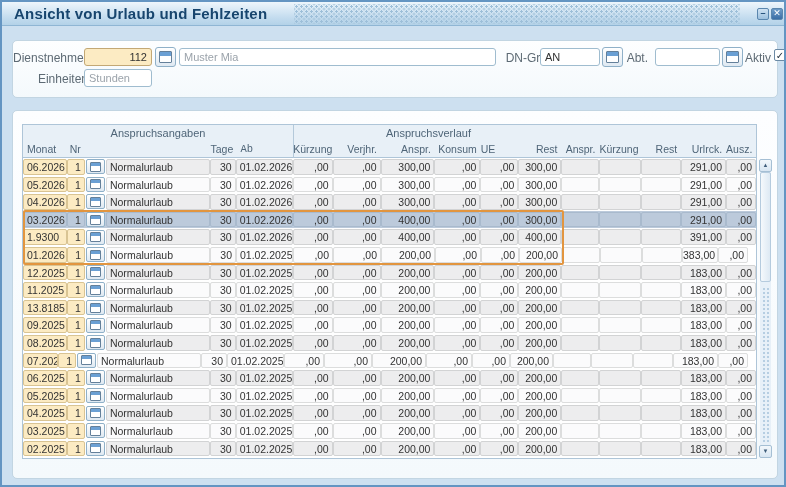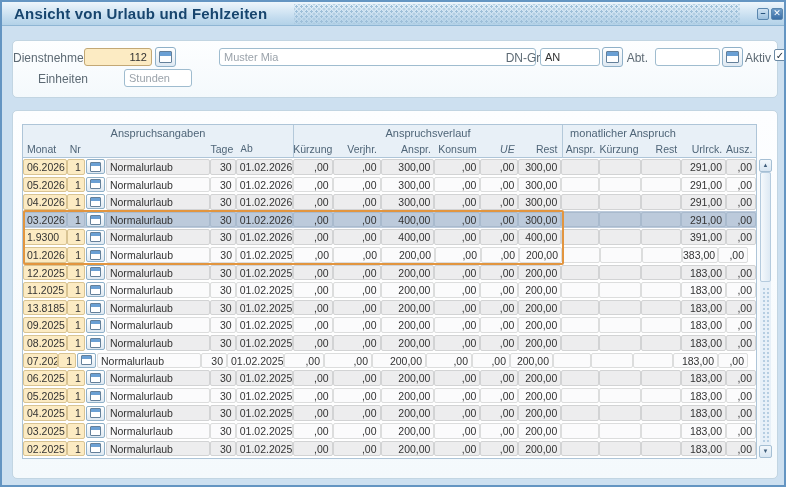--- a/index.html
+++ b/index.html
@@ -49,21 +49,21 @@
   .panel-form { top:38px; height:58px; }
   .panel-grid { top:108px; height:369px; }
   
   .flabel { position:absolute; color:#5d6a74; font-size:12px; text-align:right; }
   .finput {
     position:absolute; height:18px; border:1px solid #9fbccf; border-radius:3px;
     background:#fff; font-family:"Liberation Sans",sans-serif; font-size:11px;
     color:#333; padding:0 4px; outline:none;
   }
   .finput.tan { background:#fcebc3; border-color:#c3a875; text-align:right; }
-  .finput.muted { color:#9ba3ab;margin-left:40px; }
+  .finput.muted { color:#9ba3ab; }
   .lovbtn {
     position:absolute; width:21px; height:20px;
     background:linear-gradient(#ffffff,#dfe9f2);
     border:1px solid #8fb0c8; border-radius:3px;
     display:flex; align-items:center; justify-content:center; cursor:default; padding:0;
   }
   .winicon {
     display:inline-block; width:13px; height:12px;
     border:1px solid #64809a; border-radius:1px;
     background:linear-gradient(#6ba0d4 0 4px, #fff 4px);
@@ -179,34 +179,33 @@
   <span class="flabel" style="left:732px; top:10px; width:26px;">Aktiv</span>
   <div class="checkbox" style="left:761px; top:8px;" id="aktiv-box">✓</div>
 </div>
 
 <div class="panel panel-grid"></div>
 
 <div class="grid-head">
   <div class="grp-row" id="grp-row">
       <div class="grp" style="width: 271px;"><span>Anspruchsangaben</span></div>
       <div class="grp" style="width: 269px;"><span>Anspruchsverlauf</span></div>
-      <div class="grp" style="width: 120px;"><span>monatlicher Anspruch</span></div>
     </div>
   <div class="col-row" id="col-row">
       <div class="colh" style="width: 44px; text-align: left; padding: 0px 0px 0px 4px;">Monat</div>
       <div class="colh" style="width: 18px; text-align: right; padding: 0px 4px 0px 0px;">Nr</div>
       <div class="colh" style="width: 22px; text-align: right; padding: 0px 4px 0px 0px;"></div>
       <div class="colh" style="width: 104px; text-align: left; padding: 0px 0px 0px 4px;"></div>
       <div class="colh" style="width: 26px; text-align: right; padding: 0px 4px 0px 0px;">Tage</div>
       <div class="colh" style="width: 57px; text-align: left; padding: 0px 0px 0px 4px; font-family: Liberation Mono, monospace;">Ab</div>
       <div class="colh" style="width: 40px; text-align: right; padding: 0px 4px 0px 0px;">Kürzung</div>
       <div class="colh" style="width: 48px; text-align: right; padding: 0px 4px 0px 0px;">Verjhr.</div>
       <div class="colh" style="width: 54px; text-align: right; padding: 0px 4px 0px 0px;">Anspr.</div>
       <div class="colh" style="width: 46px; text-align: right; padding: 0px 4px 0px 0px;">Konsum</div>
-      <div class="colh" style="width: 38px; text-align: right; padding: 0px 4px 0px 0px; font-style: italic;">UE</div>
+      <div class="colh" style="width: 38px; text-align: left; padding: 0px 4px 0px 0px;">UE</div>
       <div class="colh" style="width: 43px; text-align: right; padding: 0px 4px 0px 0px;">Rest</div>
       <div class="colh" style="width: 38px; text-align: right; padding: 0px 4px 0px 0px;">Anspr.</div>
       <div class="colh" style="width: 42px; text-align: right; padding: 0px 4px 0px 0px;">Kürzung</div>
       <div class="colh" style="width: 40px; text-align: right; padding: 0px 4px 0px 0px;">Rest</div>
       <div class="colh" style="width: 45px; text-align: right; padding: 0px 4px 0px 0px;">Urlrck.</div>
       <div class="colh" style="width: 30px; text-align: right; padding: 0px 4px 0px 0px;">Ausz.</div>
     </div>
 </div>
 
 <div class="grid-body" id="grid-body">

